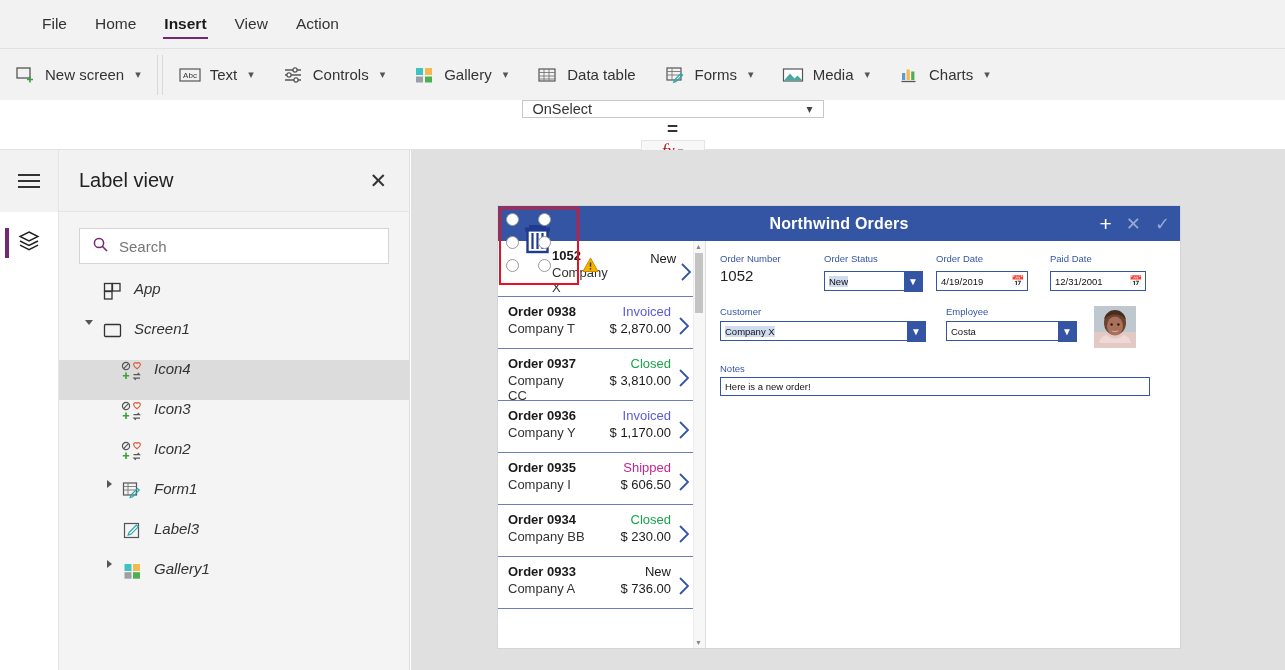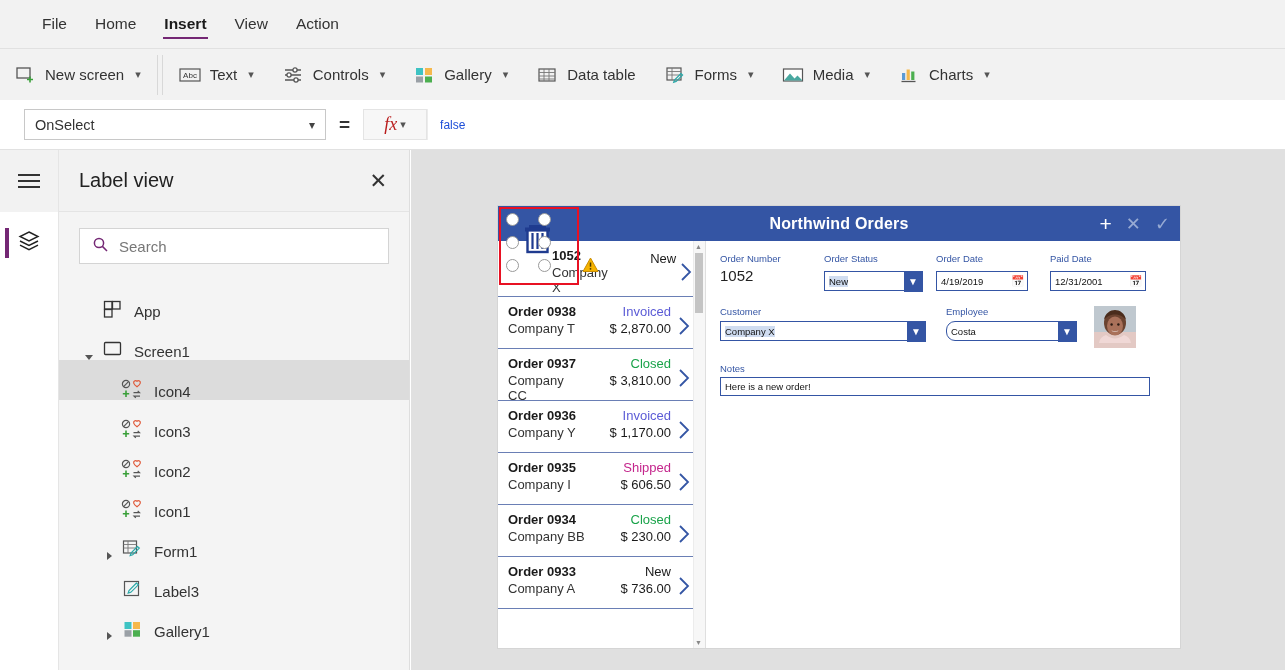--- a/index.html
+++ b/index.html
@@ -39,21 +39,21 @@
     display: flex; align-items: center; gap: 9px; height: 52px;
     padding: 0 14px; font-size: 15px; color: #333; cursor: default; white-space: nowrap;
   }
   .rbtn .chev { font-size: 11px; color: #555; margin-left: 2px; }
   .ricon { width: 22px; height: 22px; display: flex; align-items: center; justify-content: center; flex: none; }
 
   
   .fbar {
     position: absolute; left: 0; top: 100px; width: 1285px; height: 50px;
     background: #fff; border-bottom: 1px solid #e1e1e1;
-    display: flex; align-items: center; padding-left: 24px;
+    display: flex; align-items: center; padding-left: 60px; flex-direction: column;
   }
   .propsel {
     width: 302px; height: 31px; border: 1px solid #c8c8c8; background: #fff;
     display: flex; align-items: center; padding: 0 10px;
     font-size: 14.5px; color: #333; justify-content: space-between;
   }
   .propsel .chev { color:#444; font-size: 12px; }
   .eq { font-size: 19px; color: #333; margin: 0 13px; font-weight: 600; }
   .fxbox {
     width: 64px; height: 31px; border: 1px solid #e4e4e4; background: #f7f7f7;
@@ -77,21 +77,21 @@
 
   
   .tree { position: absolute; left: 59px; top: 150px; width: 351px; height: 520px; background: #f4f4f4; border-right: 1px solid #dedede; }
   .tree-head { height: 62px; background:#f2f2f2; display:flex; align-items:center; justify-content:space-between; padding: 0 22px 0 20px; border-bottom:1px solid #e4e4e4;}
   .tree-title { font-size: 20px; color: #222; }
   .closeb { font-size: 21px; color: #333; line-height:1; cursor:default; }
   .searchwrap { padding: 16px 20px; }
   .searchbox { height: 36px; background:#fff; border:1px solid #d4d4d4; display:flex; align-items:center; gap:10px; padding: 0 12px; }
   .searchbox .sp { font-size: 15px; color: #777; }
   .treelist { }
-  .titem { height: 40px; display:flex; align-items:flex-end; padding-left: 20px; font-size: 15px; color:#333; cursor:default; }
+  .titem { height: 40px; display:flex; align-items:flex-start; padding-left: 20px; font-size: 15px; color:#333; cursor:default;font-style:italic; }
   .titem.sel { background: #dcdcdc; }
   .tw { width: 20px; display:flex; align-items:center; justify-content:center; flex:none; }
   .tw .tri { width:0; height:0; border-left:5px solid #555; border-top:4px solid transparent; border-bottom:4px solid transparent; }
   .tw .tri.open { border-left:4px solid transparent; border-right:4px solid transparent; border-top:5px solid #555; border-bottom:none; }
   .ticon { width: 26px; height: 22px; display:flex; align-items:center; justify-content:center; flex:none; margin-right: 9px; }
   .tlabel { font-size: 15px; }
   .ind1 { padding-left: 20px; }
   .ind2 { padding-left: 40px; }
 
   
@@ -360,33 +360,20 @@
             <circle cx="5" cy="5" r="3.6" fill="none" stroke="#555" stroke-width="1.2"></circle>
             <path d="M2.6 7.6L7.5 2.6" stroke="#555" stroke-width="1.2"></path>
             <path d="M16 2.3c1.6-1.5 4 .1 3.2 2.1-.5 1.3-2.4 2.8-3.2 3.4-.8-.6-2.7-2.1-3.2-3.4-.8-2 1.6-3.6 3.2-2.1z" fill="none" stroke="#e05a3a" stroke-width="1.2"></path>
             <path d="M5 11.5v6.5M1.8 14.7h6.4" stroke="#3aa03a" stroke-width="1.6"></path>
             <path d="M12.5 13.6h6l-1.8-1.8M19 17.1h-6l1.8 1.8" fill="none" stroke="#555" stroke-width="1.2"></path>
           </svg>
         </span>
         <span class="tlabel">Icon2</span>
       </div>
 
-      <div class="titem ind2">
-        <span class="tw"></span>
-        <span class="ticon">
-          <svg width="22" height="20" viewBox="0 0 22 20">
-            <circle cx="5" cy="5" r="3.6" fill="none" stroke="#555" stroke-width="1.2"></circle>
-            <path d="M2.6 7.6L7.5 2.6" stroke="#555" stroke-width="1.2"></path>
-            <path d="M16 2.3c1.6-1.5 4 .1 3.2 2.1-.5 1.3-2.4 2.8-3.2 3.4-.8-.6-2.7-2.1-3.2-3.4-.8-2 1.6-3.6 3.2-2.1z" fill="none" stroke="#e05a3a" stroke-width="1.2"></path>
-            <path d="M5 11.5v6.5M1.8 14.7h6.4" stroke="#3aa03a" stroke-width="1.6"></path>
-            <path d="M12.5 13.6h6l-1.8-1.8M19 17.1h-6l1.8 1.8" fill="none" stroke="#555" stroke-width="1.2"></path>
-          </svg>
-        </span>
-        <span class="tlabel">Icon1</span>
-      </div>
 
       <div class="titem ind1">
         <span class="tw" style="margin-left:20px">
             <i class="tri"></i>
           </span>
         <span class="ticon">
           <svg width="21" height="20" viewBox="0 0 21 20">
             <rect x="1.5" y="2" width="13" height="12" fill="none" stroke="#555" stroke-width="1.2"></rect>
             <path d="M1.5 5.5h13M1.5 9h13M6 2v12" stroke="#777" stroke-width="0.9"></path>
             <path d="M15.5 7.5L9 14l-.8 2.5 2.5-.8 6.6-6.6z" fill="none" stroke="#2aa8a8" stroke-width="1.2"></path>
@@ -599,21 +586,21 @@
           <div class="frow" style="margin-top:15px;">
             <div class="fld" style="width:226px;">
               <div class="fldlabel">Customer</div>
               <div class="combo" style="width:205px;margin-top:4px;">
                 <span class="hl">Company X</span>
                 <span class="dd">▼</span>
               </div>
             </div>
             <div class="fld" style="width:148px;">
               <div class="fldlabel">Employee</div>
-              <div class="combo" style="width:130px;margin-top:4px;border-radius:9px;">
+              <div class="combo" style="width:130px;margin-top:4px;">
                 <span>Costa</span>
                 <span class="dd">▼</span>
               </div>
             </div>
             <div class="photo">
               <svg width="42" height="42" viewBox="0 0 42 42">
                 <rect width="42" height="42" fill="#bfc8cf"></rect>
                 <rect x="0" y="26" width="42" height="16" fill="#e3c9c4"></rect>
                 <ellipse cx="21" cy="17" rx="11" ry="12" fill="#6b4330"></ellipse>
                 <ellipse cx="21" cy="20" rx="8" ry="9.5" fill="#a9715a"></ellipse>

